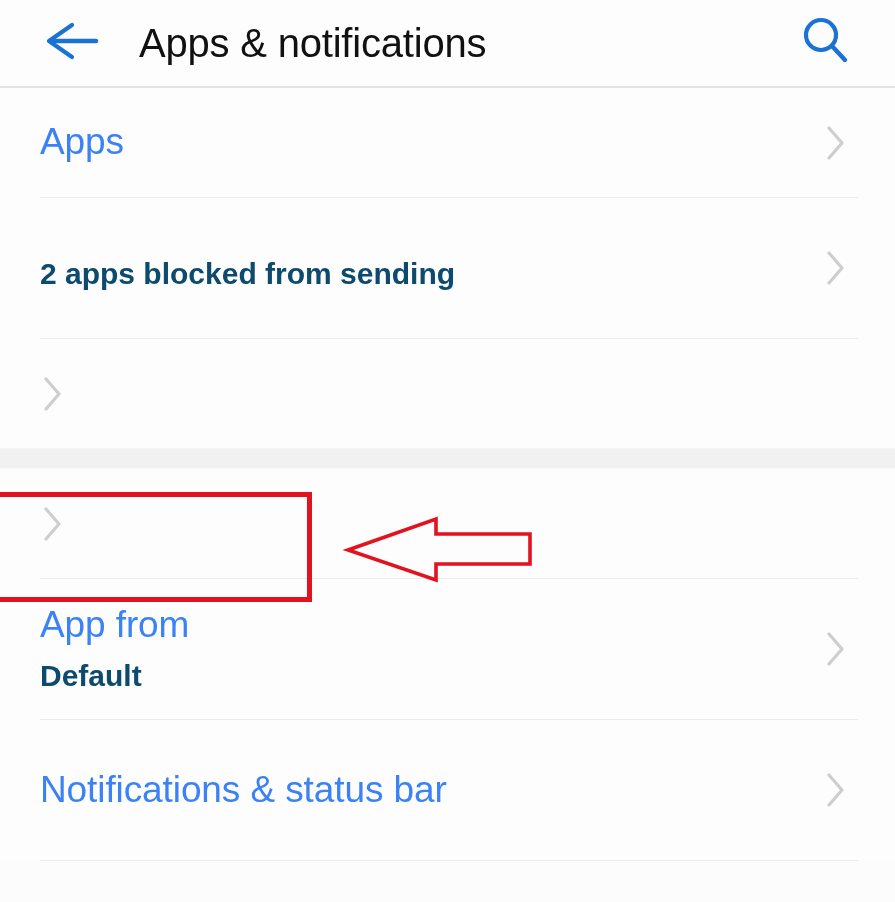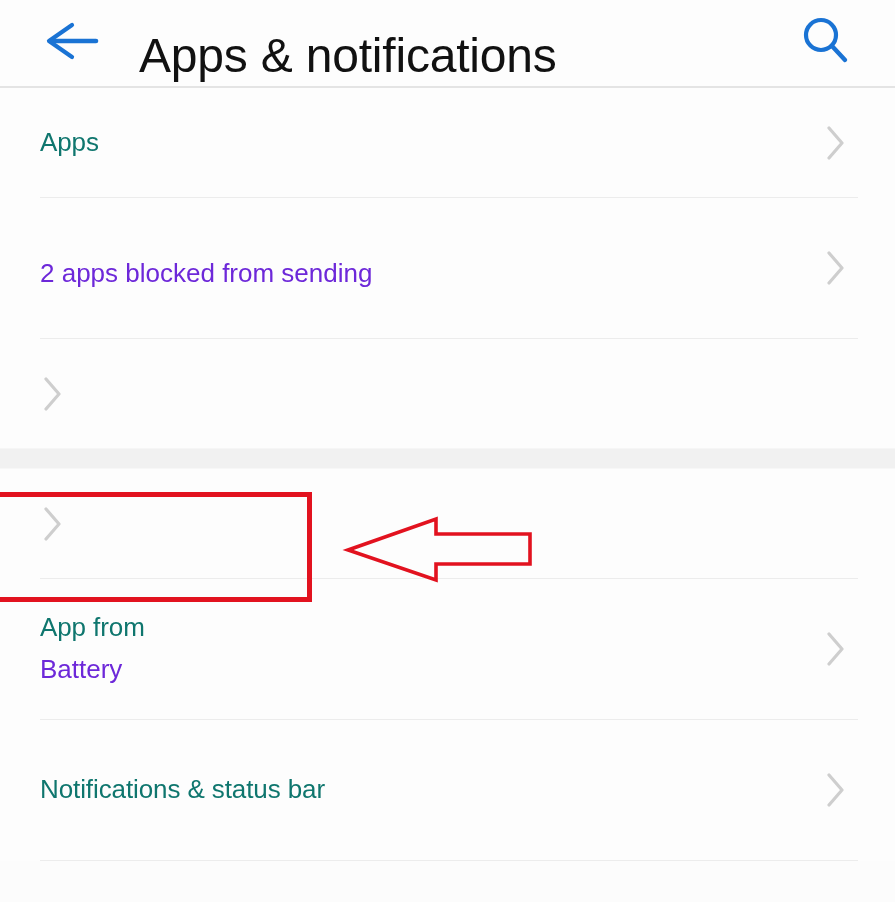--- a/index.html
+++ b/index.html
@@ -41,25 +41,25 @@
     width: 60px;
     height: 62px;
     display: flex;
     align-items: center;
     justify-content: center;
     cursor: pointer;
   }
   .header-title {
     position: absolute;
     left: 139px;
-    top: 12px;
+    top: 0;
     height: 86px;
     display: flex;
     align-items: center;
-    font-size: 48px;
+    font-size: 40px;
     font-weight: 400;
     color: #111111;
     letter-spacing: -0.2px;
     white-space: nowrap;
   }
 
   
   .section {
     background: #fdfdfd;
   }
@@ -83,31 +83,31 @@
   }
   .row.single { height: 109px; }
   .row.dual   { height: 140px; }
 
   .row-texts {
     display: flex;
     flex-direction: column;
     justify-content: center;
   }
   .row-title {
-    font-size: 26px;
-    color: #0f766e;
+    font-size: 37px;
+    color: #3b82f6;
     font-weight: 400;
     line-height: 1.15;
     letter-spacing: -0.1px;
     white-space: nowrap;
   }
   .row-subtitle {
-    font-size: 26px;
-    color: #6d28d9;
-    font-weight: 400;
+    font-size: 30px;
+    color: #0c4a6e;
+    font-weight: 700;
     line-height: 1.15;
     margin-top: 12px;
     white-space: nowrap;
   }
 
   .chevron {
     width: 26px;
     height: 44px;
     flex: 0 0 auto;
     margin-right: 6px;
@@ -214,21 +214,21 @@
       <svg width="26" height="44" viewBox="0 0 26 44" fill="none">
         <path d="M6 7 L19 22 L6 37" stroke="#c6c6c6" stroke-width="3.2" stroke-linecap="round" stroke-linejoin="round" fill="none"></path>
       </svg>
     </span>
   </div>
   <div class="divider"></div>
 
   <div class="row dual">
     <div class="row-texts">
       <div class="row-title">App from</div>
-      <div class="row-subtitle">Battery</div>
+      <div class="row-subtitle">Default</div>
     </div>
     <span class="chevron">
       <svg width="26" height="44" viewBox="0 0 26 44" fill="none">
         <path d="M6 7 L19 22 L6 37" stroke="#c6c6c6" stroke-width="3.2" stroke-linecap="round" stroke-linejoin="round" fill="none"></path>
       </svg>
     </span>
   </div>
   <div class="divider"></div>
 
   <div class="row dual">

